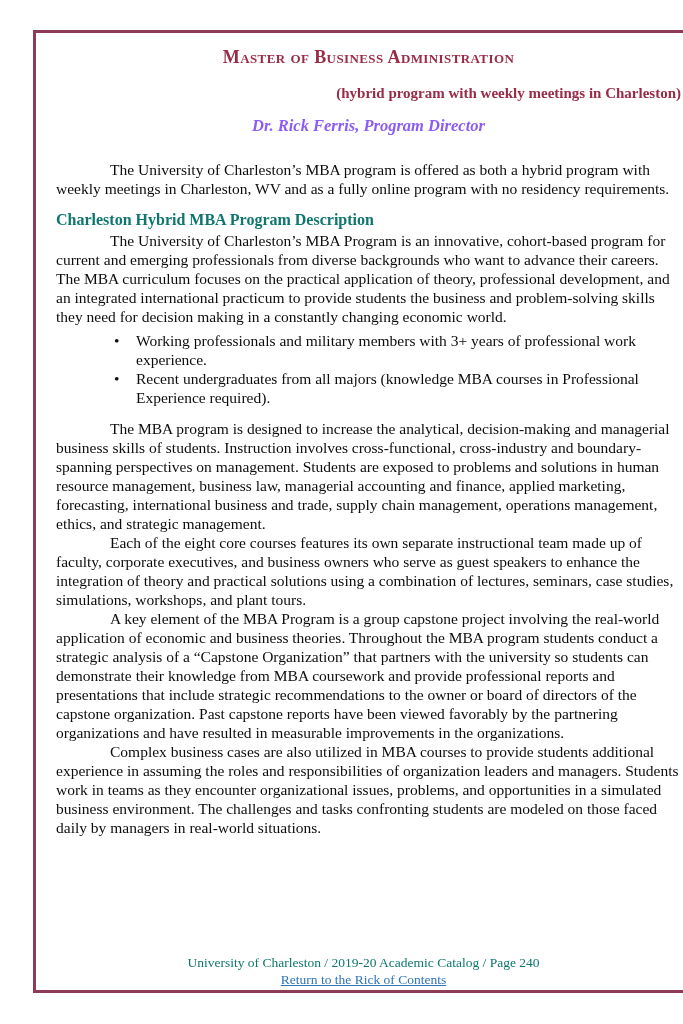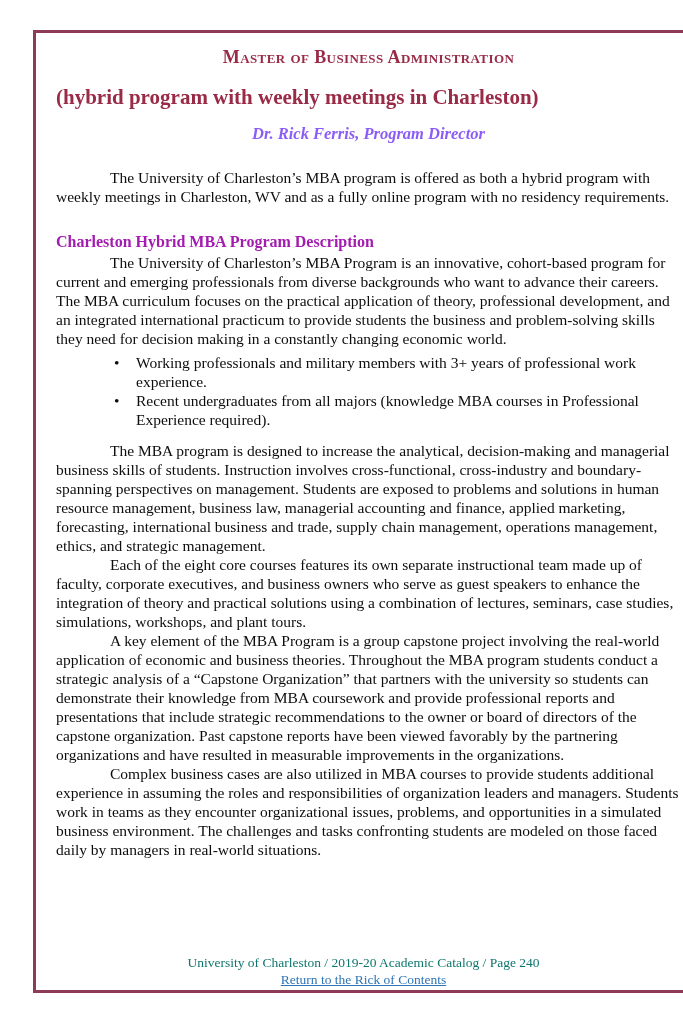--- a/index.html
+++ b/index.html
@@ -31,22 +31,22 @@
     margin: 2px 0 0 0;
     text-align: center;
     font-size: 18px;
     font-weight: bold;
     font-variant: small-caps;
     letter-spacing: 0.4px;
     color: var(--accent-color, #9a2b47);
   }
   .doc-subtitle {
     margin: 17px 0 0 0;
-    text-align: left;
-    font-size: 21px;
+    text-align: right;
+    font-size: 15px;
     font-weight: bold;
     color: var(--accent-color, #9a2b47);
   }
   .doc-director {
     margin: 14px 0 0 0;
     text-align: center;
     font-size: 16.5px;
     font-weight: bold;
     font-style: italic;
     color: #8b5cf6;
@@ -54,28 +54,28 @@
   .body-text {
     font-size: 15.5px;
     line-height: 19px;
   }
   p.para {
     margin: 0;
     text-indent: 54px;
   }
   p.intro {
     margin-top: 24px;
-    margin-bottom: 26px;
+    margin-bottom: 12px;
   }
   h2.section-heading {
     margin: 0 0 2px 0;
     font-size: 16px;
     font-weight: bold;
     line-height: 19px;
-    color: #a21caf;
+    color: #0f766e;
   }
   .bullet-list {
     margin: 5px 0 12px 0;
   }
   .bullet-row {
     display: flex;
     align-items: flex-start;
     padding-left: 58px;
   }
   .bullet-marker {

